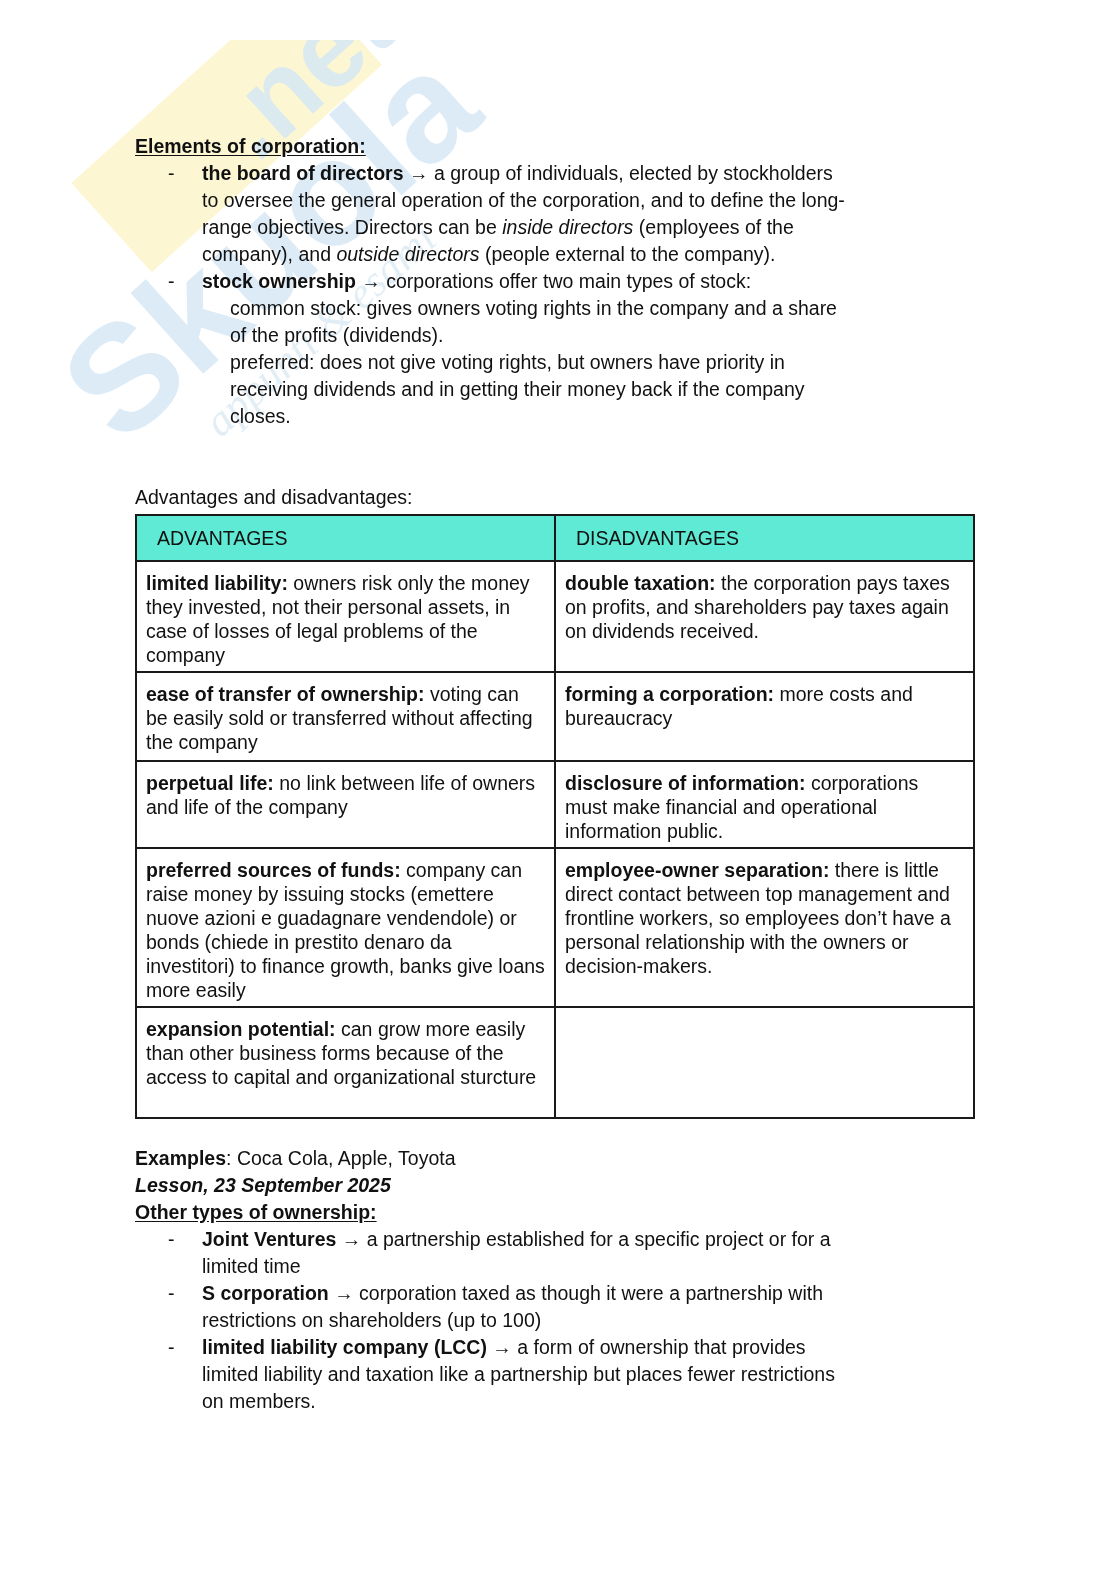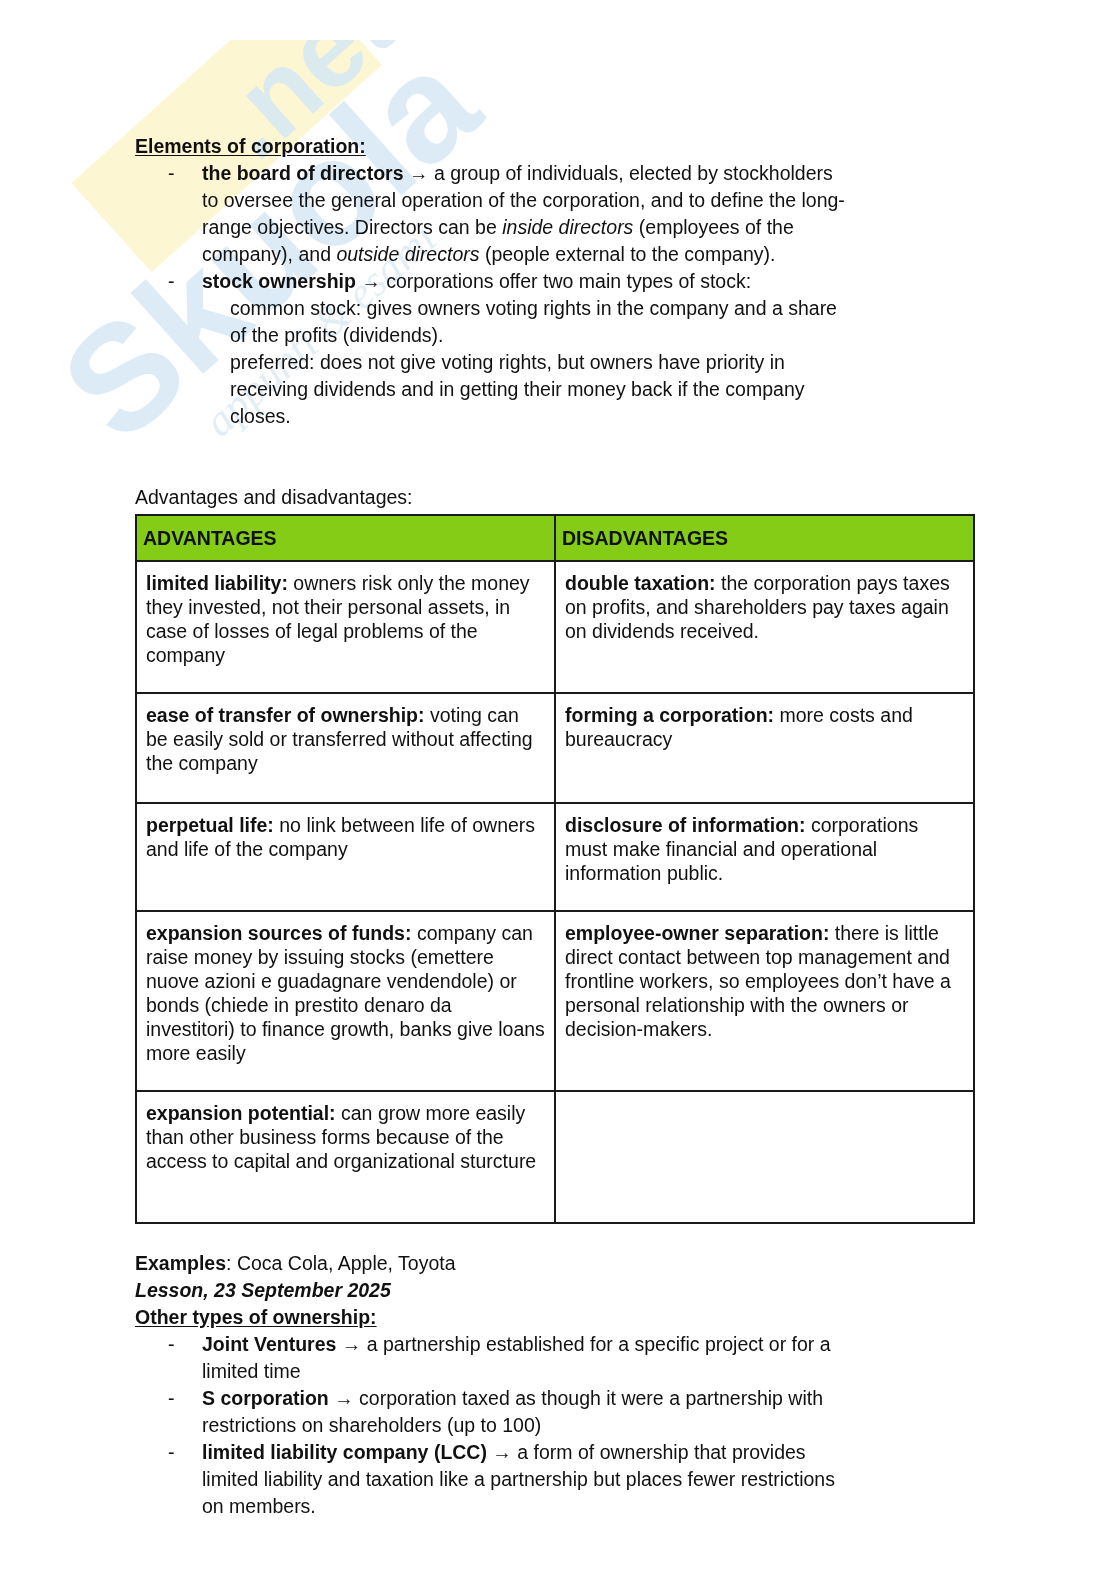--- a/index.html
+++ b/index.html
@@ -21,24 +21,24 @@
   ul.dash li { position: relative; padding-left: 67px; }
   ul.dash li .dash-mark { position: absolute; left: 33px; top: 0; }
   .sub { display: block; margin-left: 28px; }
   .sec-gap-1 { height: 54px; }
   table.adv {
     width: 840px; border-collapse: collapse; margin-top: 3px;
     font-size: 19.5px; line-height: 24px; table-layout: fixed;
   }
   table.adv th, table.adv td {
     border: 2px solid #1a1a1a; vertical-align: top; text-align: left;
-    padding: 9px 9px 25px 9px; width: 50%;
+    padding: 9px 9px 4px 9px; width: 50%;
   }
   table.adv th {
-    background: #84cc16; font-weight: bold; padding: 10px 9px 10px 6px; height: 23px;
+    background: #5eead4; font-weight: normal; padding: 10px 9px 10px 20px; height: 23px;
   }
   table.adv td b { font-weight: bold; }
   .row-1 td { height: 94px; }
   .row-2 td { height: 74px; }
   .row-3 td { height: 72px; }
   .row-4 td { height: 144px; }
   .row-5 td { height: 96px; }
   .examples { margin-top: 26px; }
   .lesson { font-weight: bold; font-style: italic; }
 </style>
@@ -89,21 +89,21 @@
       </tr>
       <tr class="row-2">
         <td><b>ease of transfer of ownership:</b><span> voting can be easily sold or transferred without affecting the company</span></td>
         <td><b>forming a corporation:</b><span> more costs and bureaucracy</span></td>
       </tr>
       <tr class="row-3">
         <td><b>perpetual life:</b><span> no link between life of owners and life of the company</span></td>
         <td><b>disclosure of information:</b><span> corporations must make financial and operational information public.</span></td>
       </tr>
       <tr class="row-4">
-        <td><b>expansion sources of funds:</b><span> company can raise money by issuing stocks (emettere nuove azioni e guadagnare vendendole) or bonds (chiede in prestito denaro da investitori) to finance growth, banks give loans more easily</span></td>
+        <td><b>preferred sources of funds:</b><span> company can raise money by issuing stocks (emettere nuove azioni e guadagnare vendendole) or bonds (chiede in prestito denaro da investitori) to finance growth, banks give loans more easily</span></td>
         <td><b>employee-owner separation:</b><span> there is little direct contact between top management and frontline workers, so employees don’t have a personal relationship with the owners or decision-makers.</span></td>
       </tr>
       <tr class="row-5">
         <td><b>expansion potential:</b><span> can grow more easily than other business forms because of the access to capital and organizational sturcture</span></td>
         <td><b></b><span></span></td>
       </tr>
     </tbody>
   </table>
 
   <div class="examples">

